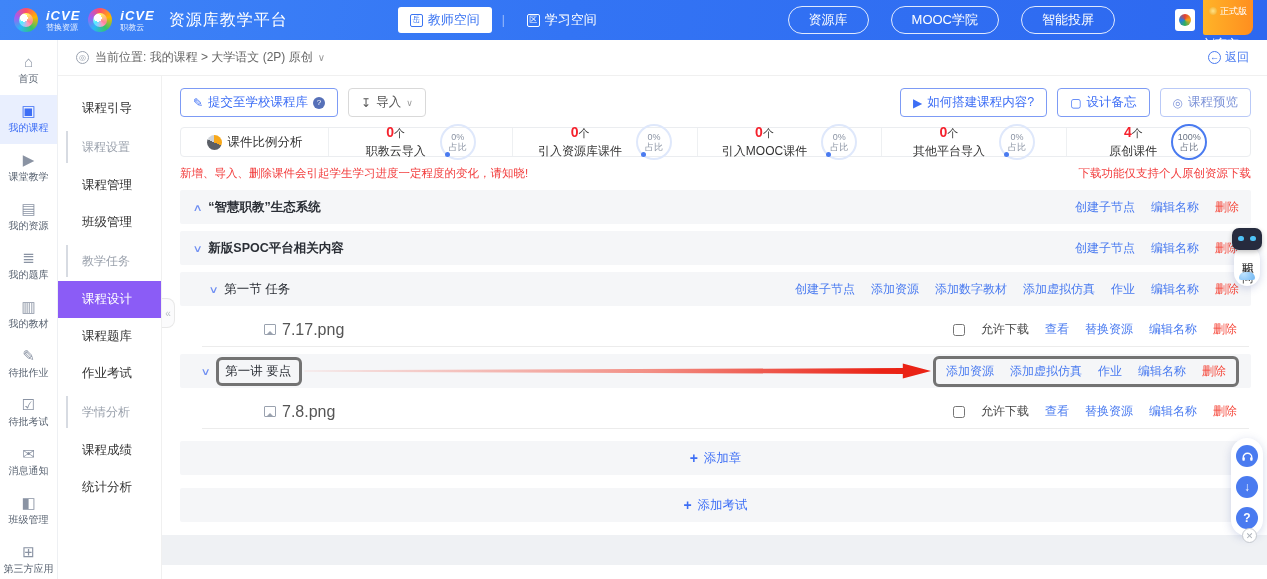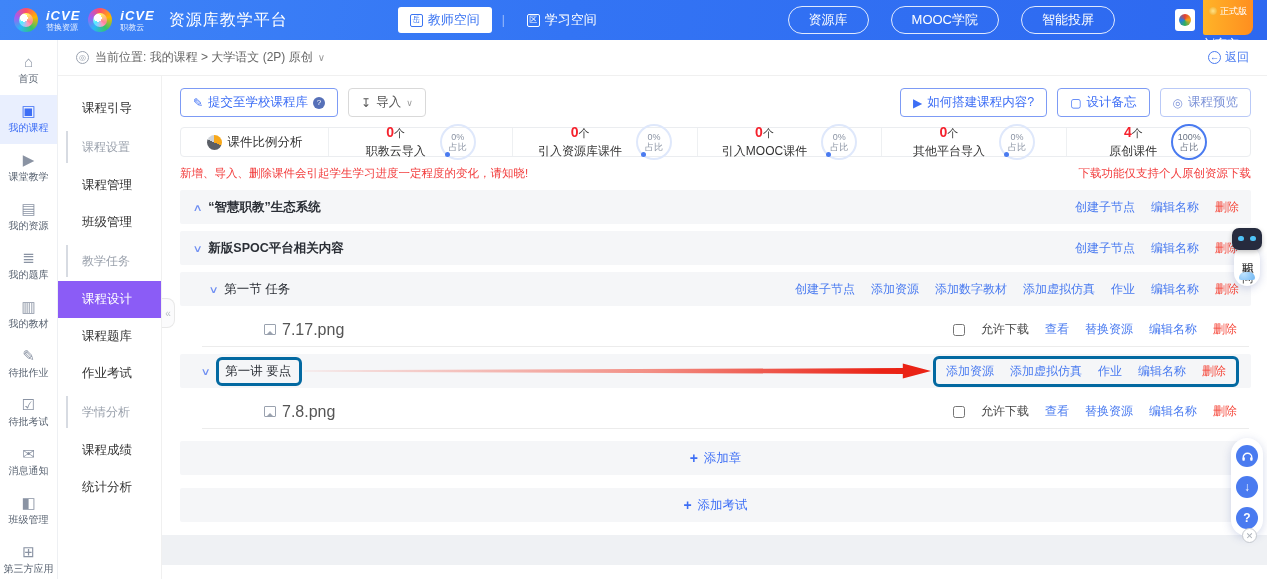--- a/index.html
+++ b/index.html
@@ -116,21 +116,21 @@
     margin:0 2px 7px 22px; }
   .frow .fname { color:#555; font-size:16px; margin-left:6px; }
   .img-ic { width:12px; height:11px; border:1px solid #9aa2af; border-radius:1px; position:relative; overflow:hidden; flex:none; }
   .img-ic::after { content:""; position:absolute; left:1px; bottom:-1px; border-left:4px solid transparent;
     border-right:4px solid transparent; border-bottom:4px solid #9aa2af; }
   .allow { display:flex; align-items:center; gap:16px; color:#444; font-size:12px; }
   .allow input { width:12px; height:12px; accent-color:#4a7bf0; margin:0; }
 
   
   .trow.highlight { padding-left:22px; position:relative; }
-  .red-box { border:3px solid #0369a1; border-radius:6px; padding:3px 8px 3px 6px; display:flex; align-items:center; background:transparent; }
+  .red-box { border:3px solid #737373; border-radius:6px; padding:3px 8px 3px 6px; display:flex; align-items:center; background:transparent; }
   .red-box .title { font-size:12.5px; }
   .red-arrow { flex:1; height:18px; align-self:center; margin:0 2px;
     background:linear-gradient(90deg, rgba(240,60,40,.07), rgba(240,60,40,.55) 55%, #ea2316 92%);
     clip-path:polygon(0 46%, 95.5% 34%, 95.5% 8%, 100% 50%, 95.5% 92%, 95.5% 66%, 0 54%); }
   .red-box.actions-box { padding:4px 10px; }
   .red-box.actions-box .actions { margin-left:0; }
 
   
   .addbar { height:34px; background:#f5f6f8; border-radius:2px; display:flex; align-items:center; justify-content:center;
     gap:6px; color:#3d6ef5; font-size:12.5px; cursor:pointer; margin-bottom:13px; }

